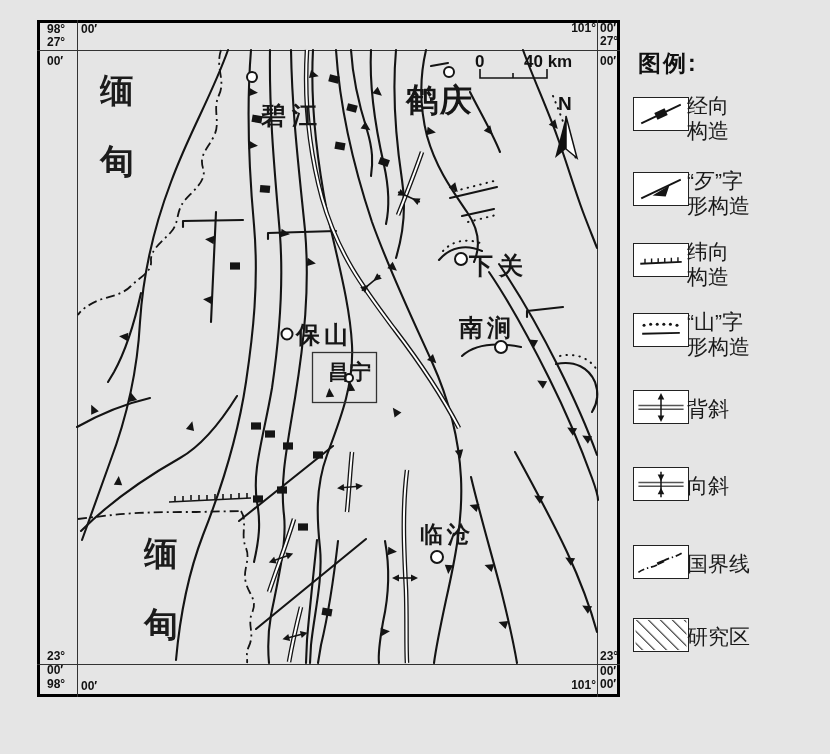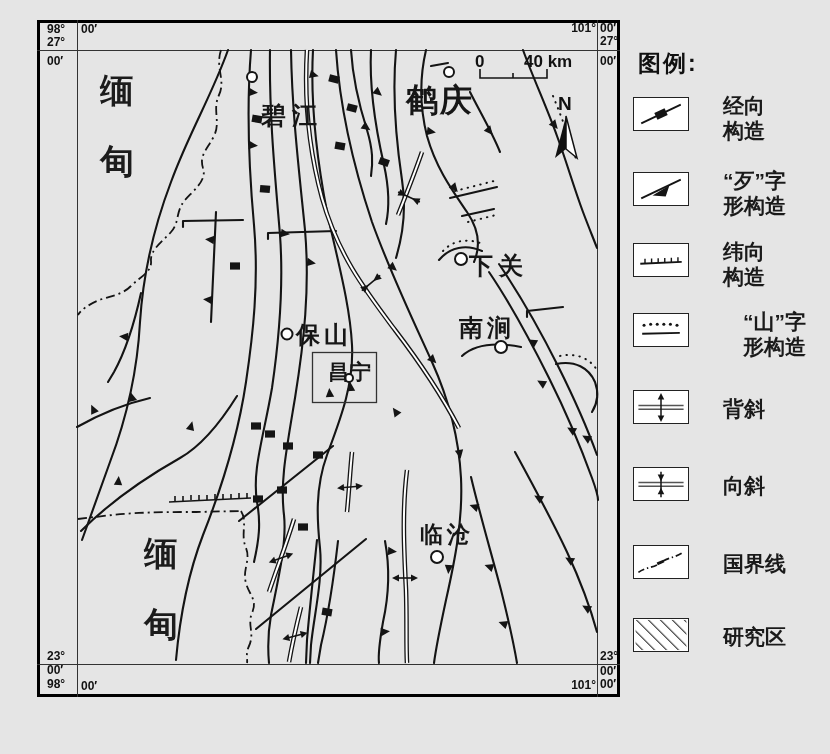--- a/index.html
+++ b/index.html
@@ -8,21 +8,21 @@
   #linework{position:absolute;left:0;top:0;width:830px;height:754px;}
   .abs{position:absolute;white-space:nowrap;}
   .corner{font-size:12px;font-weight:bold;line-height:1;letter-spacing:0;}
   .place{font-weight:bold;color:#161616;}
   .vertical-country{font-size:34px;font-weight:bold;color:#1c1c1c;display:flex;flex-direction:column;align-items:center;}
   .vertical-country span{display:block;height:71px;line-height:40px;}
   .caption{font-size:23px;font-weight:bold;letter-spacing:4px;text-align:center;width:830px;left:0;top:705px;}
   .legend-title{font-size:23px;font-weight:bold;letter-spacing:2px;}
   .legend-box{position:absolute;left:633px;width:56px;height:34px;border:1.7px solid #222;background:#fff;box-sizing:border-box;}
   .legend-box svg{display:block;width:100%;height:100%;}
-  .legend-label{position:absolute;left:723px;font-size:21px;font-weight:bold;line-height:25px;color:#1a1a1a;}
+  .legend-label{position:absolute;left:687px;font-size:21px;font-weight:normal;line-height:25px;color:#1a1a1a;}
   .scale-num{font-size:17px;font-weight:bold;}
   .north-n{font-size:19px;font-weight:bold;}
 </style>
 </head>
 <body>
 
 <div id="stage">
 
   <svg id="linework" viewBox="0 0 830 754" xmlns="http://www.w3.org/2000/svg">
     <defs>
@@ -292,21 +292,21 @@
         <circle cx="10" cy="12" r="1.6"></circle>
           <circle cx="17" cy="11" r="1.6"></circle>
           <circle cx="24" cy="11" r="1.6"></circle>
         <circle cx="31" cy="11" r="1.6"></circle>
           <circle cx="38" cy="11" r="1.6"></circle>
           <circle cx="45" cy="12" r="1.6"></circle>
       </g>
       <line x1="8" y1="21" x2="48" y2="20" stroke="#141414" stroke-width="2"></line>
     </svg>
   </div>
-  <div class="legend-label" style="top:309px;margin-left:20px;">
+  <div class="legend-label" style="top:309px;">
     <div>“山”字</div>
       <div>形构造</div>
   </div>
 
   <div class="legend-box" style="top:390px;">
     <svg viewBox="0 0 56 34">
       <line x1="4" y1="15.5" x2="52" y2="15.5" stroke="#555" stroke-width="1.6"></line>
       <line x1="4" y1="19.5" x2="52" y2="19.5" stroke="#555" stroke-width="1.6"></line>
       <line x1="28" y1="6" x2="28" y2="29" stroke="#141414" stroke-width="1.6"></line>
       <path d="M28,2 L24.5,9 L31.5,9 Z" fill="#141414"></path>

